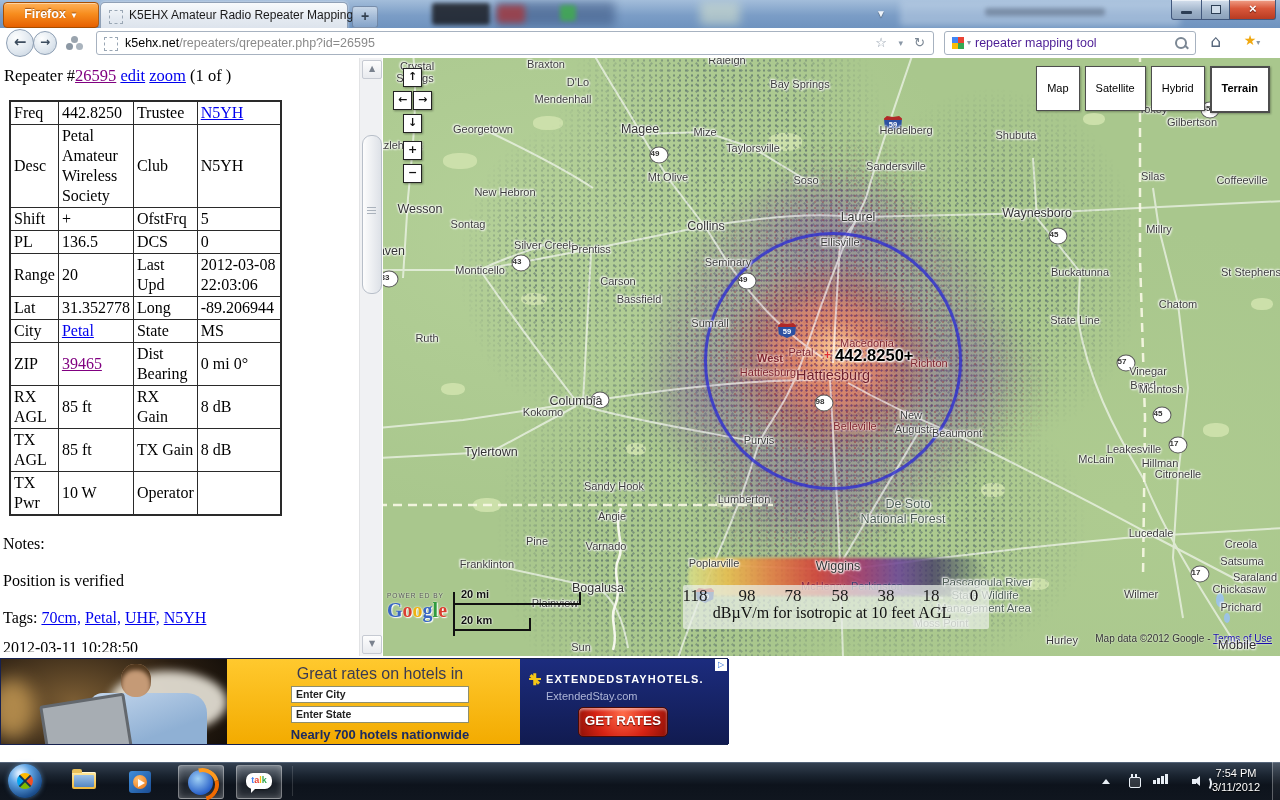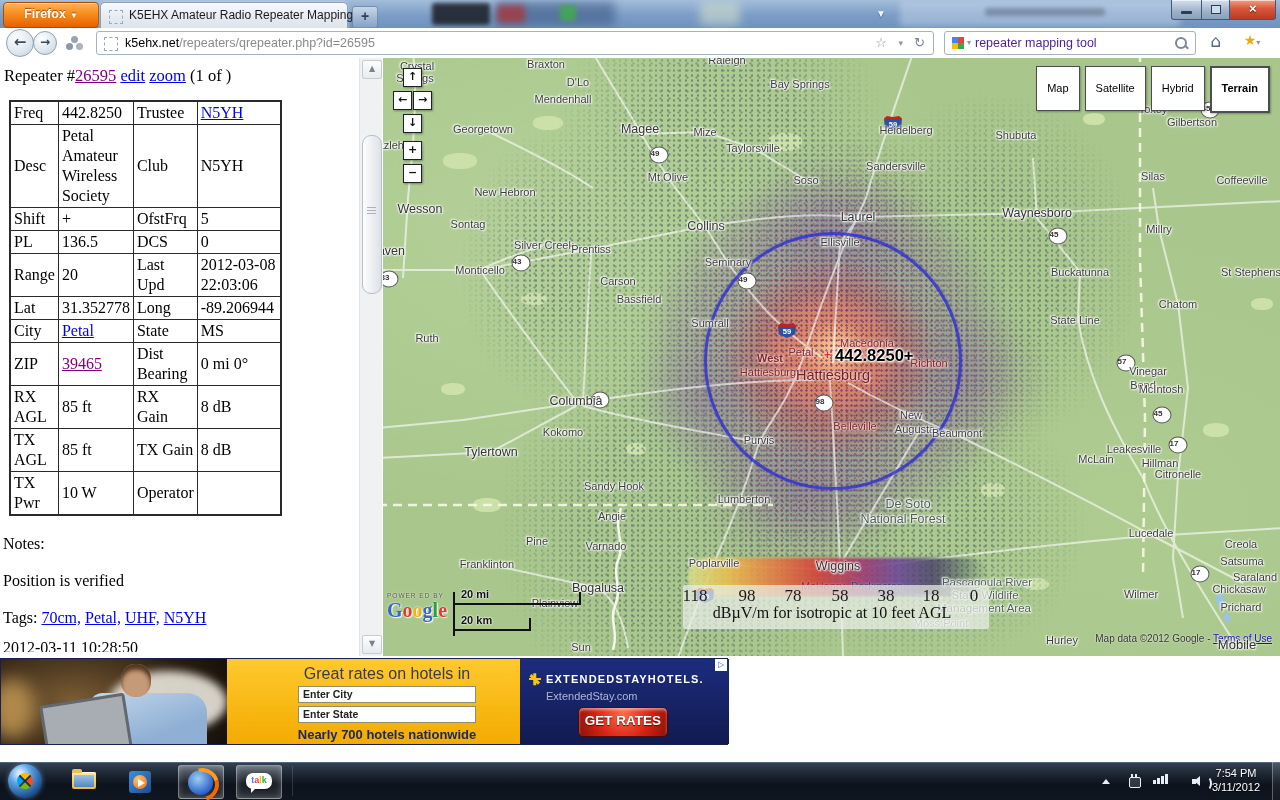--- a/index.html
+++ b/index.html
@@ -187,21 +187,21 @@
   
   #ad{position:absolute;left:0;top:658px;width:728px;height:87px;border:1px solid #16214f;box-sizing:border-box;background:#16236b;}
   #ad-photo{position:absolute;left:0;top:0;width:226px;height:100%;overflow:hidden;
     background:radial-gradient(170px 95px at 32% 48%,#7a5c33,#2a1e12 70%,#16100a);}
   #ad-photo .pillow{position:absolute;left:108px;top:12px;width:118px;height:62px;background:#e9e5da;border-radius:50%;filter:blur(4px);opacity:.9;}
   #ad-photo .head{position:absolute;left:120px;top:5px;width:30px;height:33px;background:#c59a76;border-radius:46%;box-shadow:inset 0 6px 4px #50381f;}
   #ad-photo .shirt{position:absolute;left:88px;top:34px;width:118px;height:53px;border-radius:14px 20px 0 0;
     background:linear-gradient(160deg,#c3d6ec,#8fb0d4 70%);}
   #ad-photo .laptop{position:absolute;left:42px;top:40px;width:80px;height:50px;background:#a7adb3;border:3px solid #63686e;border-radius:3px;transform:rotate(-9deg);}
   #ad-photo .glow{position:absolute;left:-12px;top:20px;width:46px;height:60px;background:#c89c55;border-radius:50%;filter:blur(9px);opacity:.8;}
-  #ad-yellow{position:absolute;left:226px;top:0;width:306px;height:100%;background:linear-gradient(180deg,#ffc92e,#f3ab00);padding-left:7px;}
+  #ad-yellow{position:absolute;left:226px;top:0;width:306px;height:100%;background:linear-gradient(180deg,#ffc92e,#f3ab00);}
   #ad-head{margin:6px 0 3px;text-align:center;font-size:16px;color:#3a3a52;}
   .ad-inp{display:block;width:168px;height:15px;margin:3px auto;background:#fff;border:1px solid #8f8f6d;
     font:bold 10.5px/15px "Liberation Sans",sans-serif;color:#222;padding:0 4px;}
   #ad-tag{margin-top:4px;text-align:center;font-weight:bold;font-size:13px;color:#1b2a60;}
   #ad-navy{position:absolute;left:519px;top:0;width:209px;height:100%;background:linear-gradient(180deg,#1c2c7e,#111b50);}
   #esh-row{margin:10px 0 0 8px;white-space:nowrap;}
   #esh-glyph{display:inline-block;vertical-align:middle;width:14px;height:14px;position:relative;margin-right:4px;}
   #esh-glyph i,#esh-glyph b{position:absolute;left:1px;top:6px;width:12px;height:2.5px;background:#f5c518;}
   #esh-glyph b{transform:rotate(90deg);}
   #esh-glyph i:nth-child(3){transform:rotate(45deg);}
@@ -536,21 +536,21 @@
           <span class="mlb r" style="left: 418px; top: 294px;">Petal</span>
           <span class="mlb r" style="left: 484px; top: 285px;">Macedonia</span>
           <span class="mlb r" style="left: 546px; top: 305px;">Richton</span>
           <span class="mlb rl" style="left: 450px; top: 317px;">Hattiesburg</span>
           <span class="mlb r" style="left: 472px; top: 368px;">Belleville</span>
           <span class="mlb c" style="left: 528px; top: 357px;">New</span>
           <span class="mlb c" style="left: 532px; top: 371px;">Augusta</span>
           <span class="mlb c" style="left: 574px; top: 375px;">Beaumont</span>
           <span class="mlb c" style="left: 376px; top: 382px;">Purvis</span>
           <span class="mlb cl" style="left: 193px; top: 343px;">Columbia</span>
-          <span class="mlb c" style="left: 160px; top: 374px; margin-left: 20px;">Kokomo</span>
+          <span class="mlb c" style="left: 160px; top: 354px;">Kokomo</span>
           <span class="mlb cl" style="left: 108px; top: 394px;">Tylertown</span>
           <span class="mlb c" style="left: 231px; top: 428px;">Sandy Hook</span>
           <span class="mlb c" style="left: 229px; top: 458px;">Angie</span>
           <span class="mlb c" style="left: 154px; top: 483px;">Pine</span>
           <span class="mlb c" style="left: 223px; top: 488px;">Varnado</span>
           <span class="mlb c" style="left: 104px; top: 506px;">Franklinton</span>
           <span class="mlb cl" style="left: 215px; top: 530px;">Bogalusa</span>
           <span class="mlb c" style="left: 172px; top: 545px;">Plainview</span>
           <span class="mlb c" style="left: 198px; top: 589px;">Sun</span>
           <span class="mlb c" style="left: 361px; top: 441px;">Lumberton</span>

